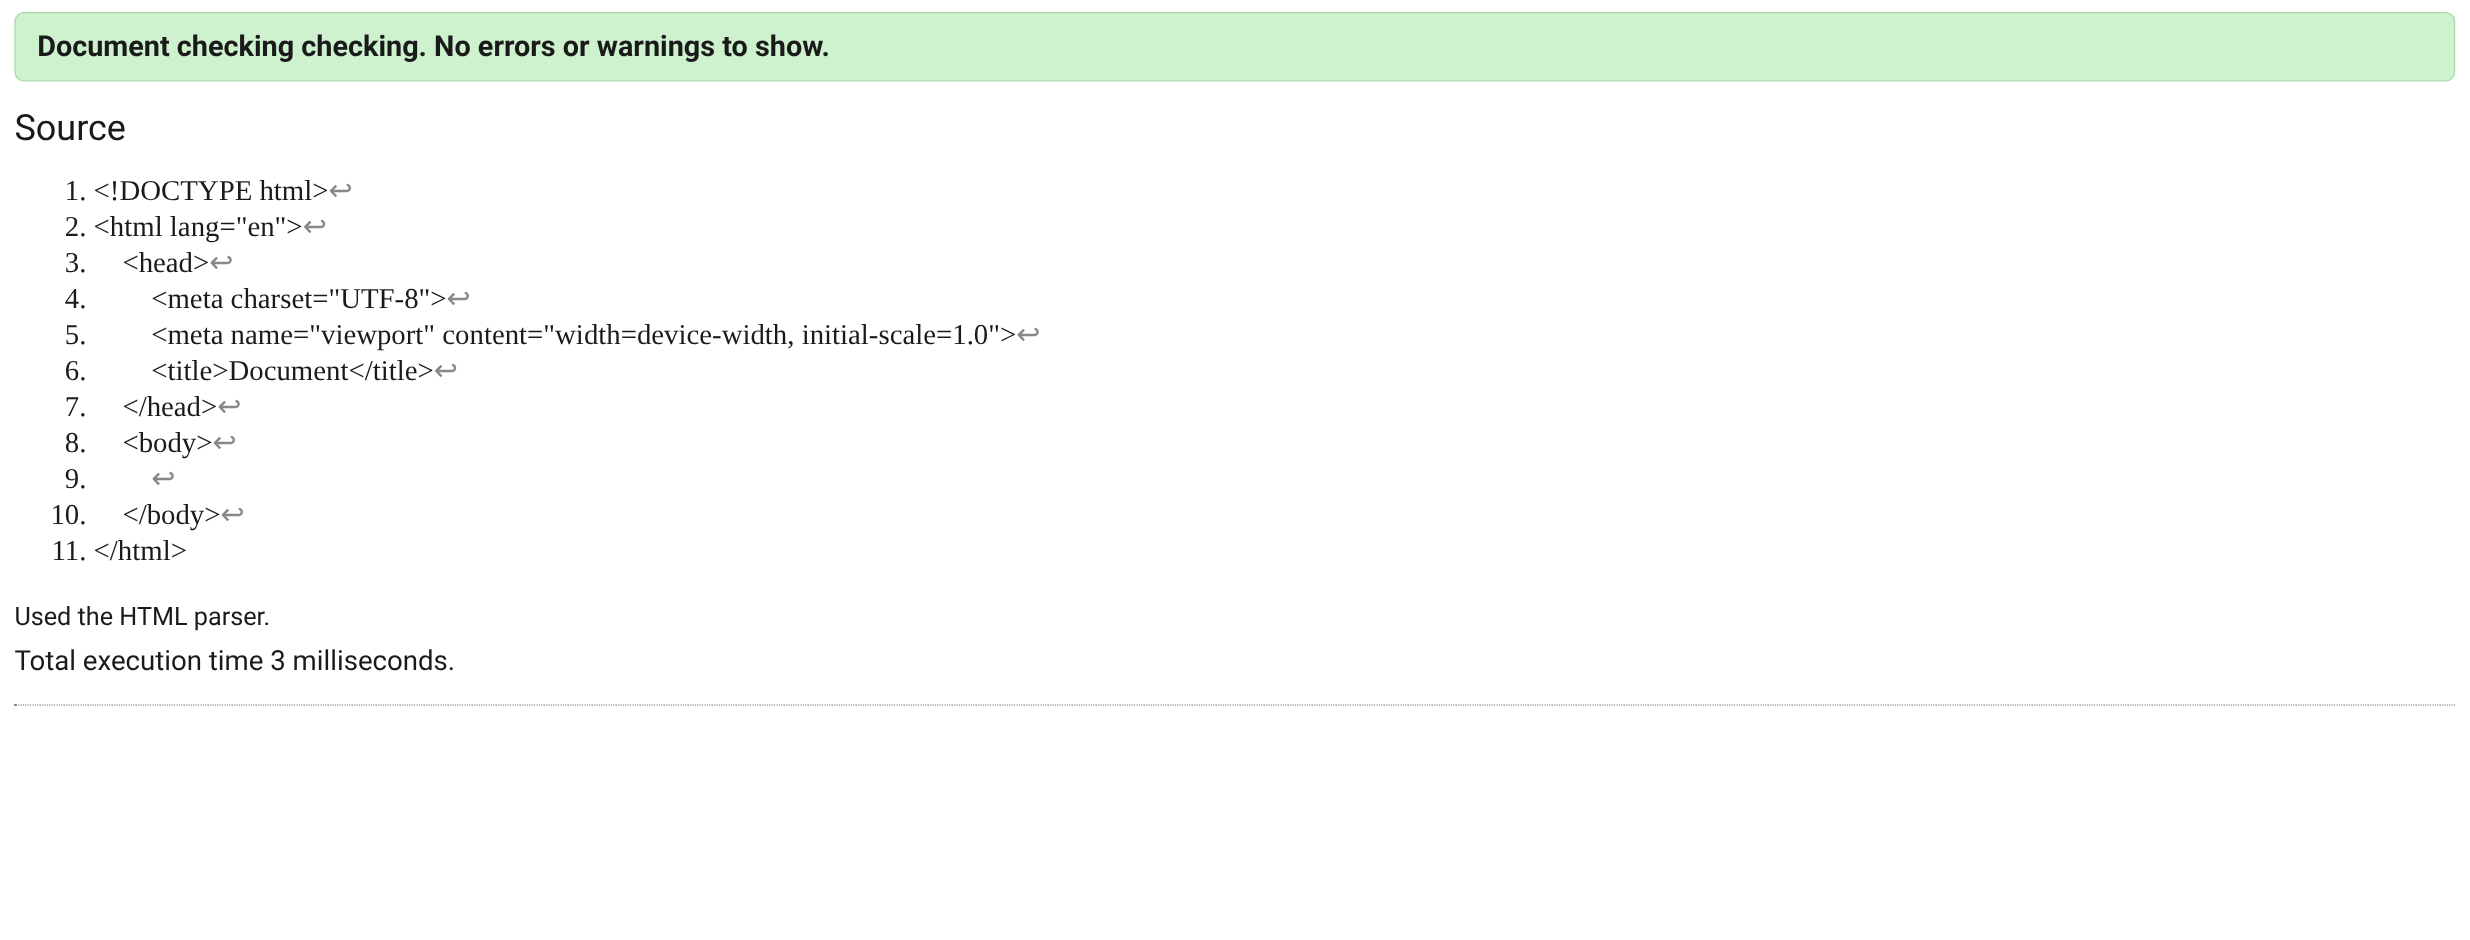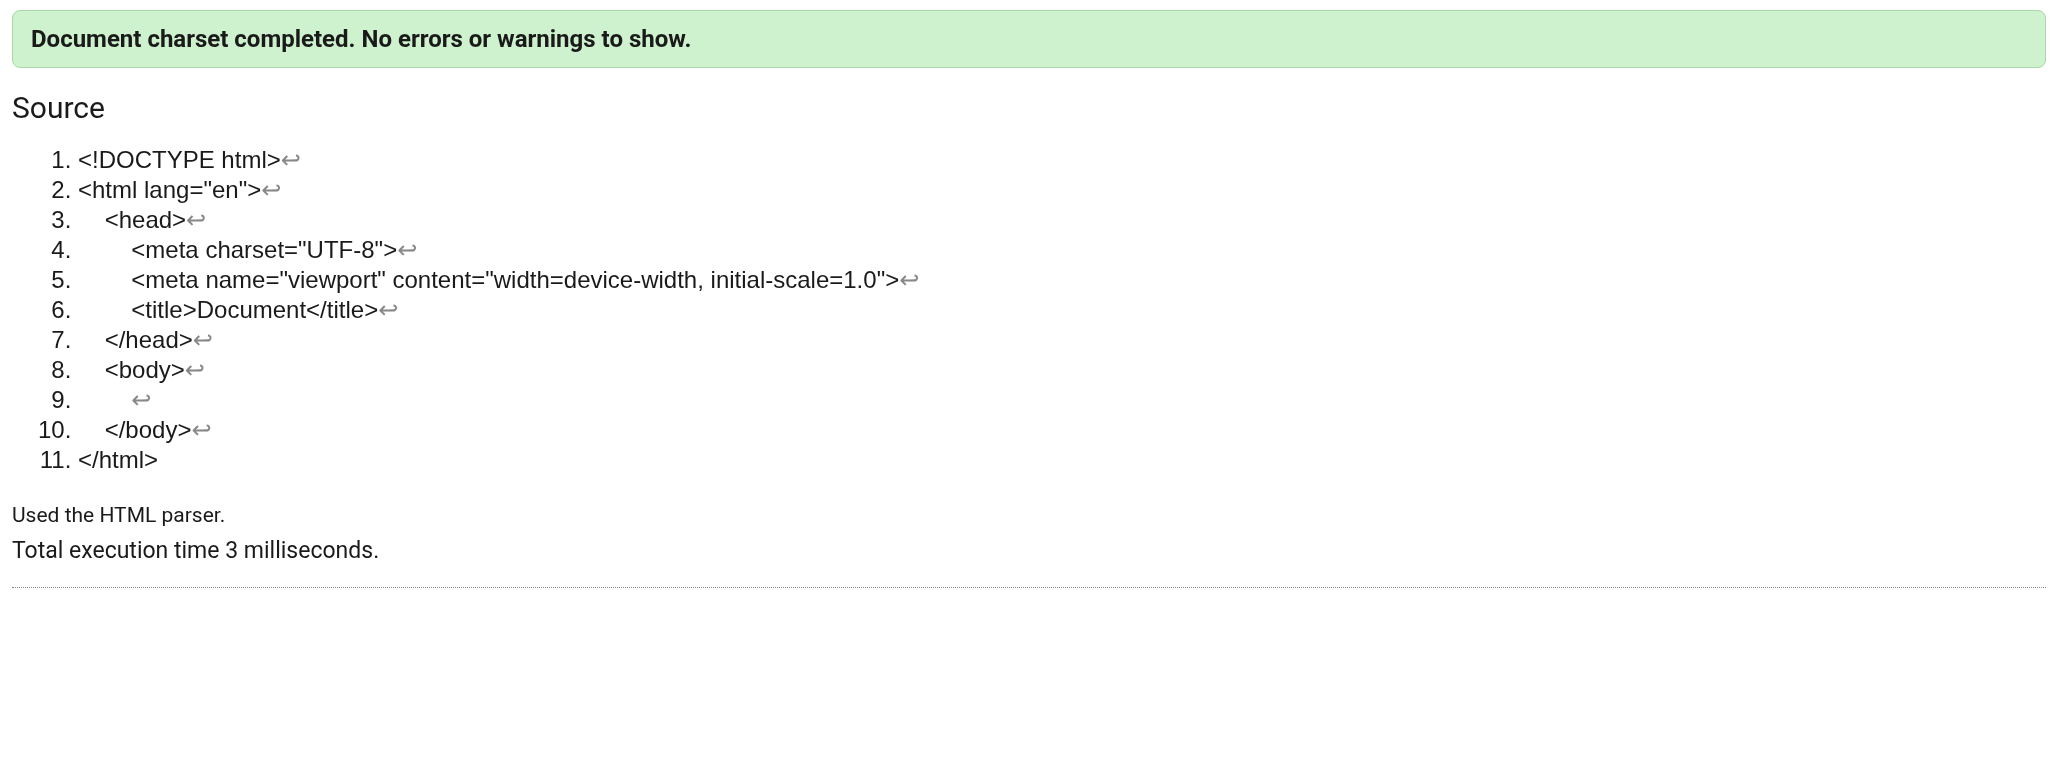--- a/index.html
+++ b/index.html
@@ -25,21 +25,21 @@
       font-size: 24px;
       color: #1a1a1a;
     }
     h2.source-heading {
       font-size: 30px;
       font-weight: 400;
       margin: 0 0 20px 0;
       color: #1a1a1a;
     }
     ol.source-list {
-      font-family: Liberation Sans, sans-serif;
+      font-family: Liberation Serif, serif;
       font-size: 24px;
       line-height: 1.25;
       color: #1a1a1a;
       margin: 0 0 28px 0;
       padding-left: 66px;
     }
     ol.source-list li {
       white-space: pre;
     }
     ol.source-list li::marker {
@@ -61,21 +61,21 @@
     hr.dotted {
       border: none;
       border-top: 1px dotted #888;
       margin: 8px 0 0 0;
     }
   </style>
 </head>
 <body>
 
 <div class="success-banner">
-  <span class="msg">Document charset completed. No errors or warnings to show.</span>
+  <span class="msg">Document checking checking. No errors or warnings to show.</span>
 </div>
 
 <h2 class="source-heading">Source</h2>
 
 <ol class="source-list">
     <li><span>&lt;!DOCTYPE html&gt;</span><span class="arrow">↩</span></li>
     <li><span>&lt;html lang="en"&gt;</span><span class="arrow">↩</span></li>
     <li><span>    &lt;head&gt;</span><span class="arrow">↩</span></li>
     <li><span>        &lt;meta charset="UTF-8"&gt;</span><span class="arrow">↩</span></li>
     <li><span>        &lt;meta name="viewport" content="width=device-width, initial-scale=1.0"&gt;</span><span class="arrow">↩</span></li>

